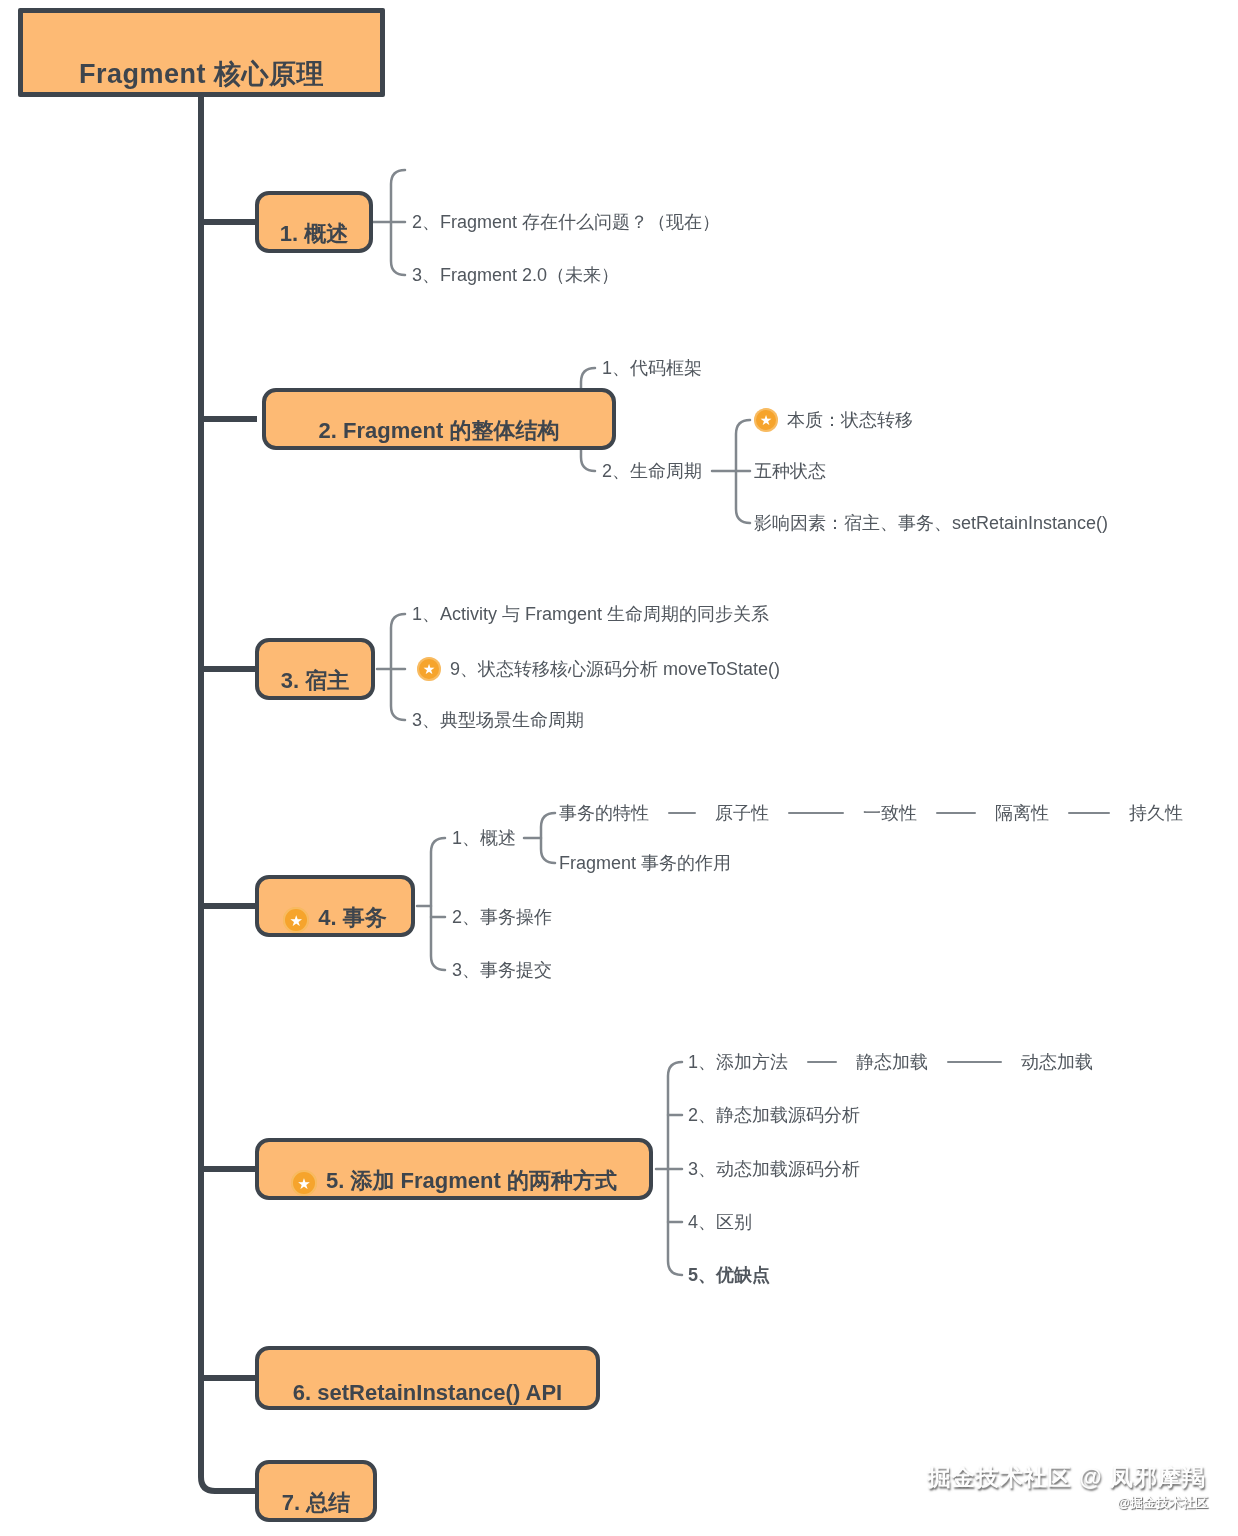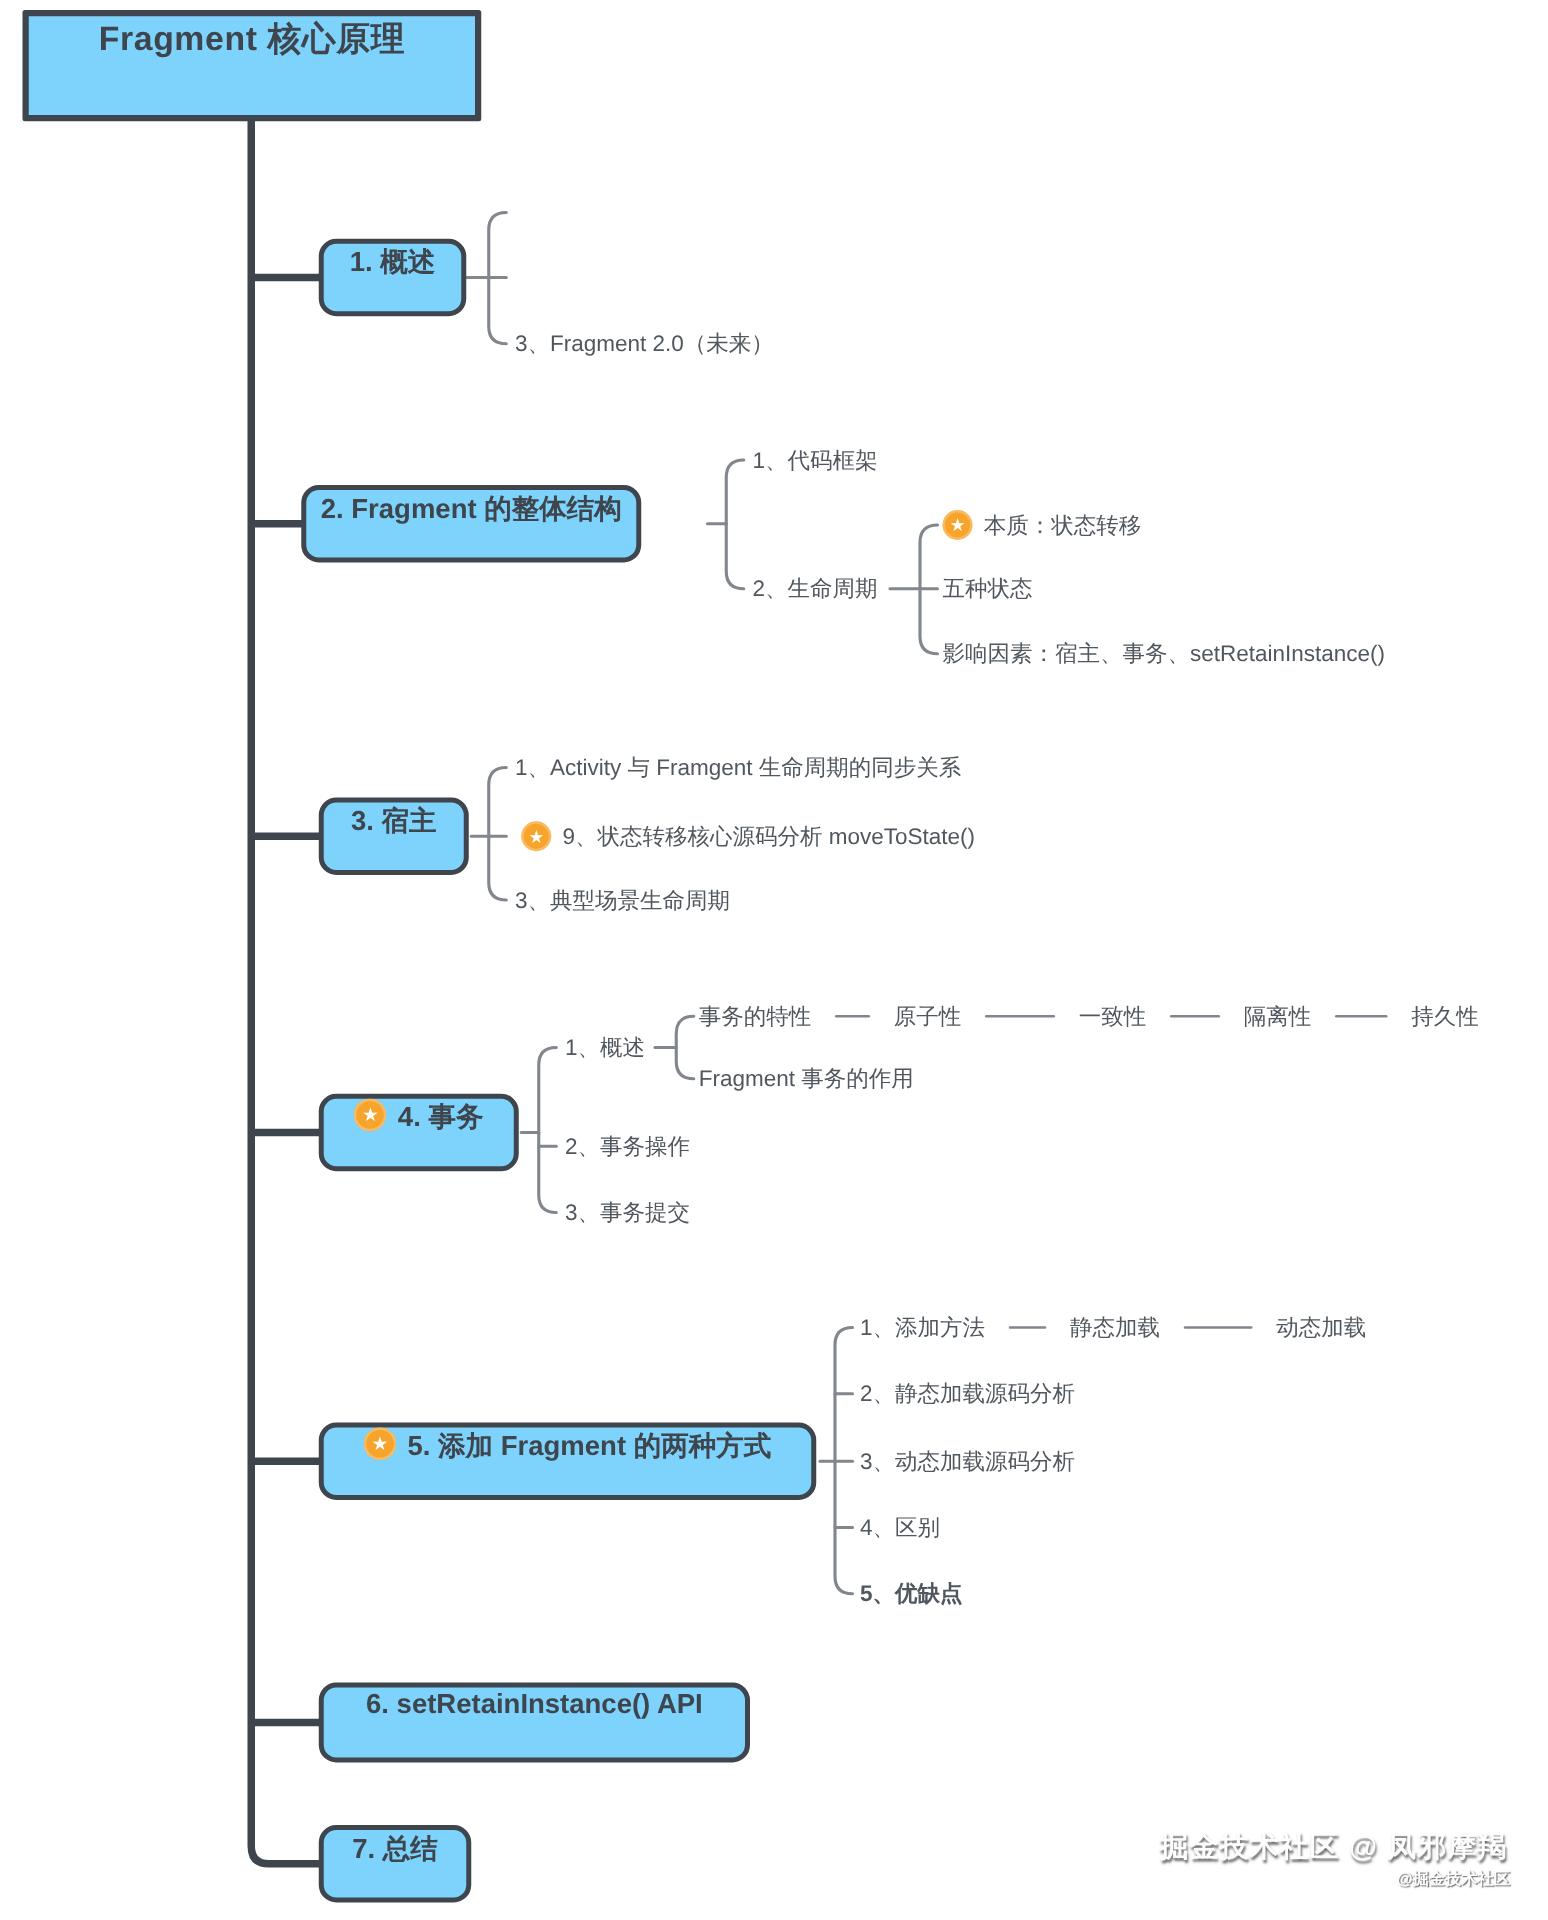--- a/index.html
+++ b/index.html
@@ -13,23 +13,23 @@
   }
   html,body{margin:0;padding:0;background:#fff;}
   .canvas{
     position:relative;width:1238px;height:1536px;background:var(--bg);
     font-family:"Liberation Sans","DejaVu Sans",sans-serif;overflow:hidden;
   }
   svg.connectors{position:absolute;left:0;top:0;width:1238px;height:1536px;}
   .p-dark{stroke:var(--line-dark);stroke-width:6;fill:none;}
   .p-gray{stroke:var(--line-gray);stroke-width:2.5;fill:none;stroke-linecap:round;}
   .node-box{
-    position:absolute;box-sizing:border-box;background:#7dd3fc;
+    position:absolute;box-sizing:border-box;background:#fdba74;
     border:4px solid var(--line-dark);border-radius:14px;
-    display:flex;align-items:flex-start;justify-content:center;gap:9px;
+    display:flex;align-items:flex-end;justify-content:center;gap:9px;
     color:var(--text-dark);font-weight:bold;font-size:22px;white-space:nowrap;
   }
   .title-box{
     border-radius:2px;border-width:5px;font-size:27px;letter-spacing:0.5px;
   }
   .label{
     position:absolute;display:flex;align-items:center;gap:9px;
     font-size:18px;line-height:26px;color:var(--text-gray);white-space:nowrap;
   }
   .star{
@@ -92,21 +92,21 @@
   </svg>
 
   <div class="node-box title-box" style="left:18px;top:8px;width:367px;height:89px;">
     <span>Fragment 核心原理</span>
   </div>
 
   <div class="node-box" style="left:255px;top:191px;width:118px;height:62px;">
     <span>1. 概述</span>
   </div>
 
-  <div class="node-box" style="left:241px;top:388px;width:272px;height:62px;">
+  <div class="node-box" style="left:262px;top:388px;width:354px;height:62px;">
     <span>2. Fragment 的整体结构</span>
   </div>
 
   <div class="node-box" style="left:255px;top:638px;width:120px;height:62px;">
     <span>3. 宿主</span>
   </div>
 
   <div class="node-box" style="left:255px;top:875px;width:160px;height:62px;">
     <span class="star">★</span>
     <span>4. 事务</span>
@@ -118,20 +118,23 @@
   </div>
 
   <div class="node-box" style="left:255px;top:1346px;width:345px;height:64px;">
     <span>6. setRetainInstance() API</span>
   </div>
 
   <div class="node-box" style="left:255px;top:1460px;width:122px;height:62px;">
     <span>7. 总结</span>
   </div>
 
+  <div class="label" style="left:412px;top:209px;">
+    <span>2、Fragment 存在什么问题？（现在）</span>
+  </div>
   <div class="label" style="left:412px;top:262px;justify-content:center;">
     <span>3、Fragment 2.0（未来）</span>
   </div>
 
   <div class="label" style="left:602px;top:355px;">
     <span>1、代码框架</span>
   </div>
   <div class="label" style="left:602px;top:458px;">
     <span>2、生命周期</span>
   </div>

